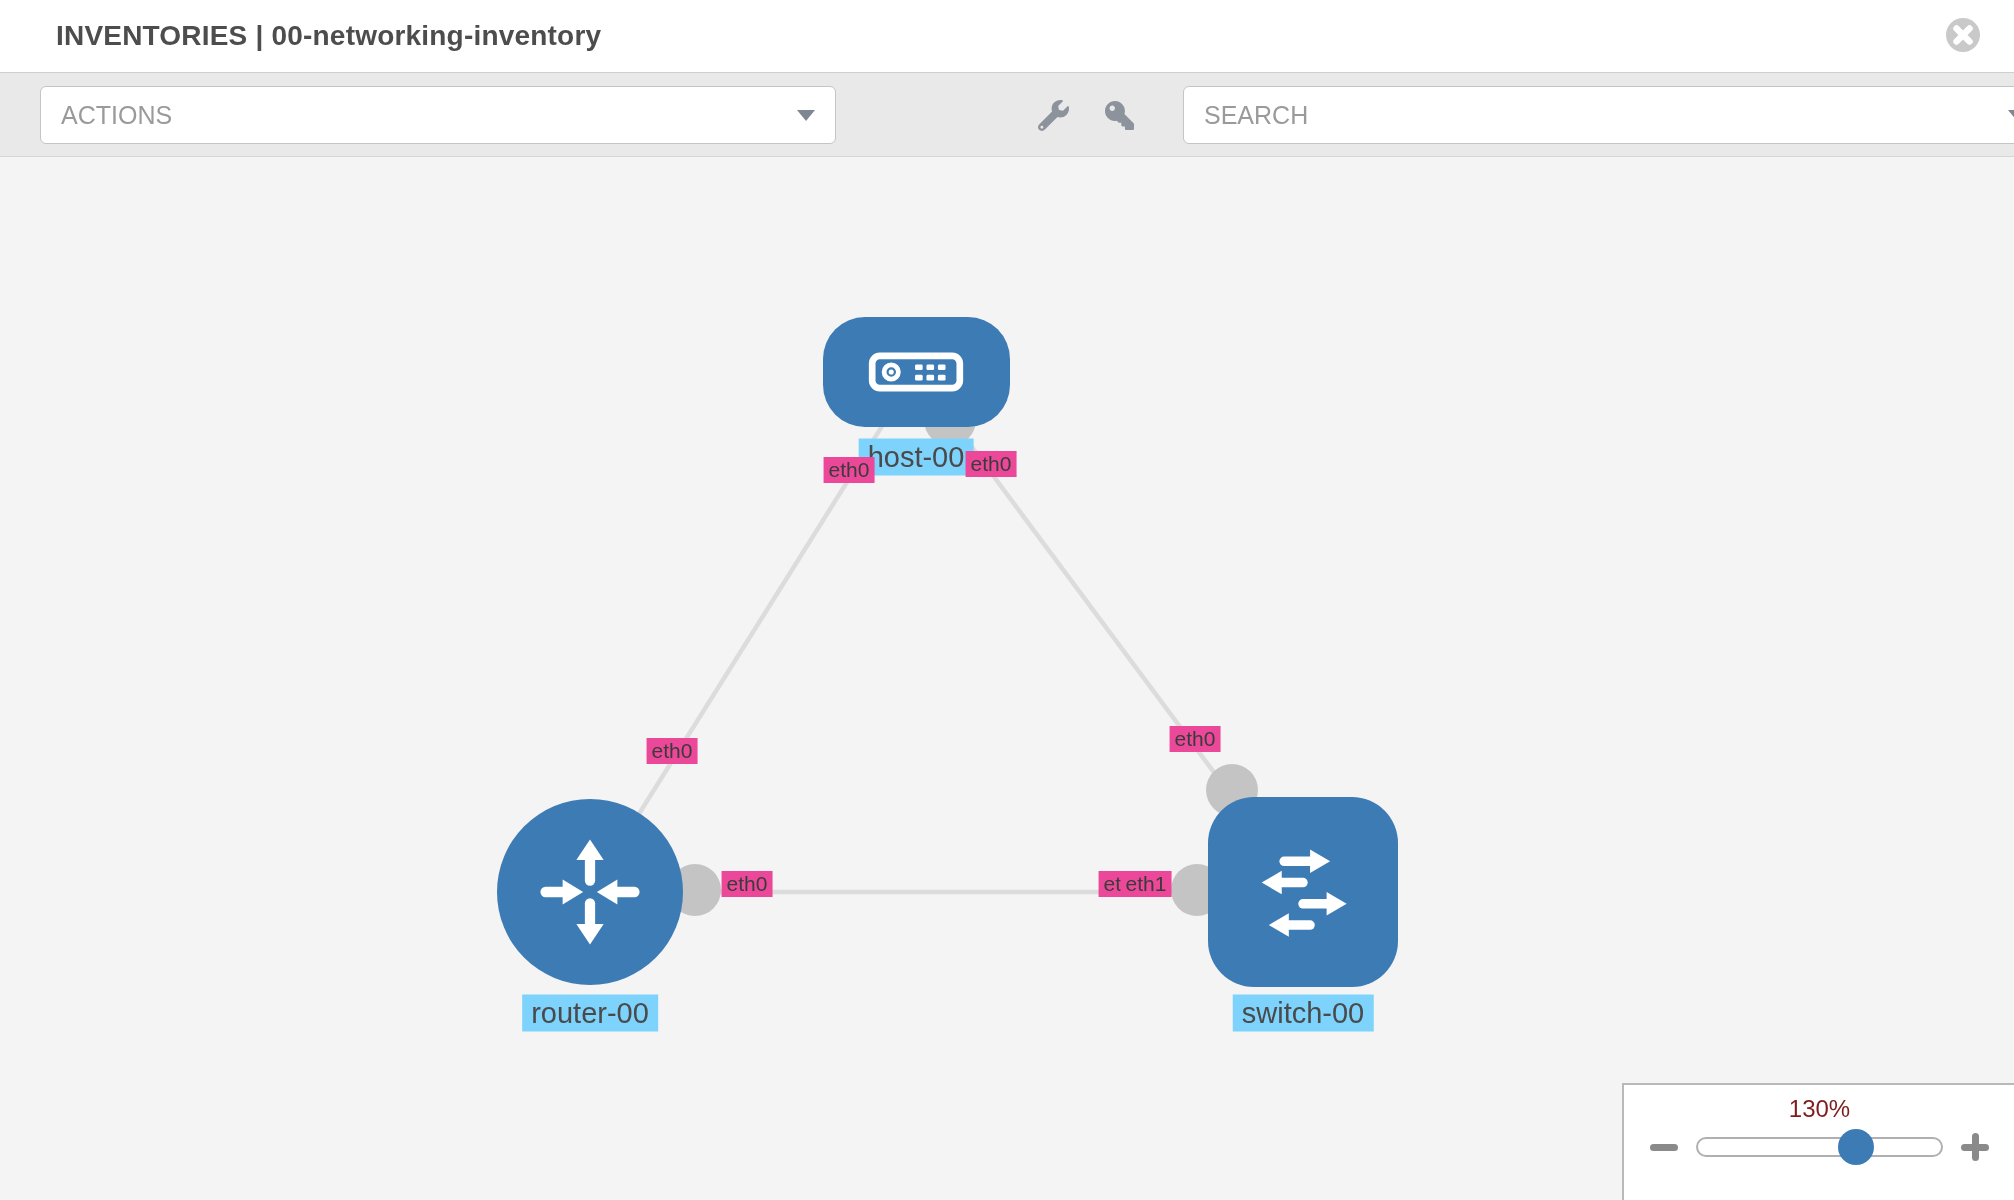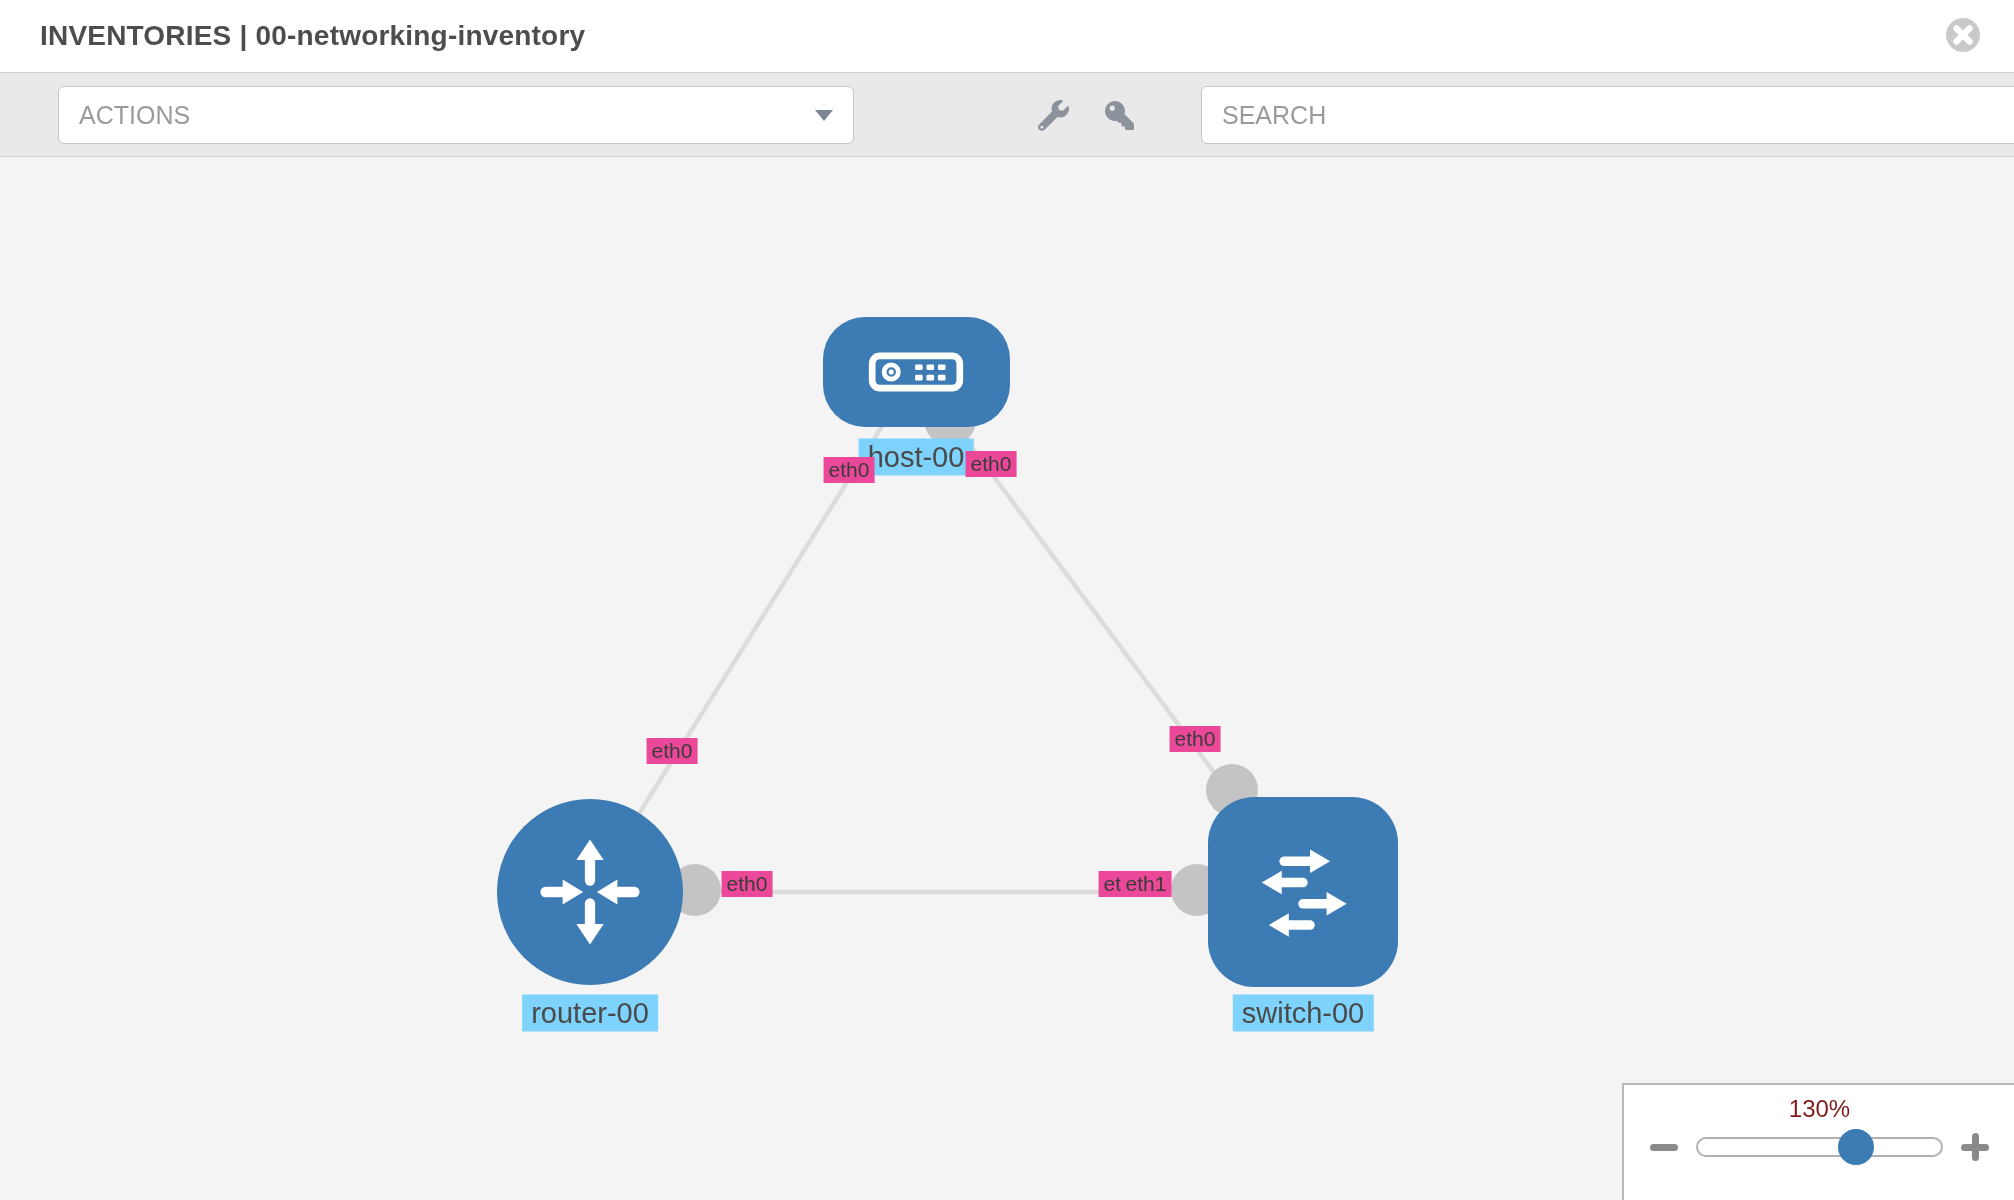--- a/index.html
+++ b/index.html
@@ -2,31 +2,31 @@
 <html style="--blue: #3d7bb5; --link: #dcdcdc; --port: #c4c4c4; --canvas-bg: #f4f4f4; --toolbar-bg: #e9e9e9; --placeholder: #9a9a9a;"><head>
 <meta charset="utf-8">
 <style>
   * { margin:0; padding:0; box-sizing:border-box; }
   html,body { width:2014px; height:1200px; overflow:hidden; background:#fff;
     font-family:"Liberation Sans","DejaVu Sans",sans-serif; }
   .app { position:relative; width:2014px; height:1200px; }
 
   
   .header { position:absolute; left:0; top:0; width:100%; height:72px; background:#fff; }
-  .page-title { position:absolute; left:40px; top:0; line-height:72px;
+  .page-title { position:absolute; left:56px; top:0; line-height:72px;
     font-size:28px; font-weight:bold; color:#4d4d4d; letter-spacing:.2px; }
   .close-btn { position:absolute; right:33px; top:17px; width:36px; height:36px;
     border:none; background:transparent; cursor:pointer; padding:0; }
 
   
   .toolbar { position:absolute; left:0; top:72px; width:100%; height:85px;
     background:var(--toolbar-bg,#e9e9e9); border-top:1px solid #cfcfcf; border-bottom:1px solid #d6d6d6; }
   .select { position:absolute; top:13px; height:58px; background:#fff;
     border:1px solid #c5c5c5; border-radius:6px; display:flex; align-items:center;
-    padding:0 20px; cursor:pointer;margin-left:18px; }
+    padding:0 20px; cursor:pointer; }
   .select-label { font-size:25px; color:var(--placeholder,#9a9a9a); flex:1; }
   .caret { width:0; height:0; border-left:9px solid transparent;
     border-right:9px solid transparent; border-top:11px solid #7e8791; }
   .select.actions { left:40px; width:796px; }
   .select.search  { left:1183px; width:864px; }
   .tool-icons { position:absolute; left:1038px; top:0; height:85px;
     display:flex; align-items:center; gap:36px; }
   .icon-btn { border:none; background:transparent; cursor:pointer; padding:0;
     display:flex; align-items:center; }
 

